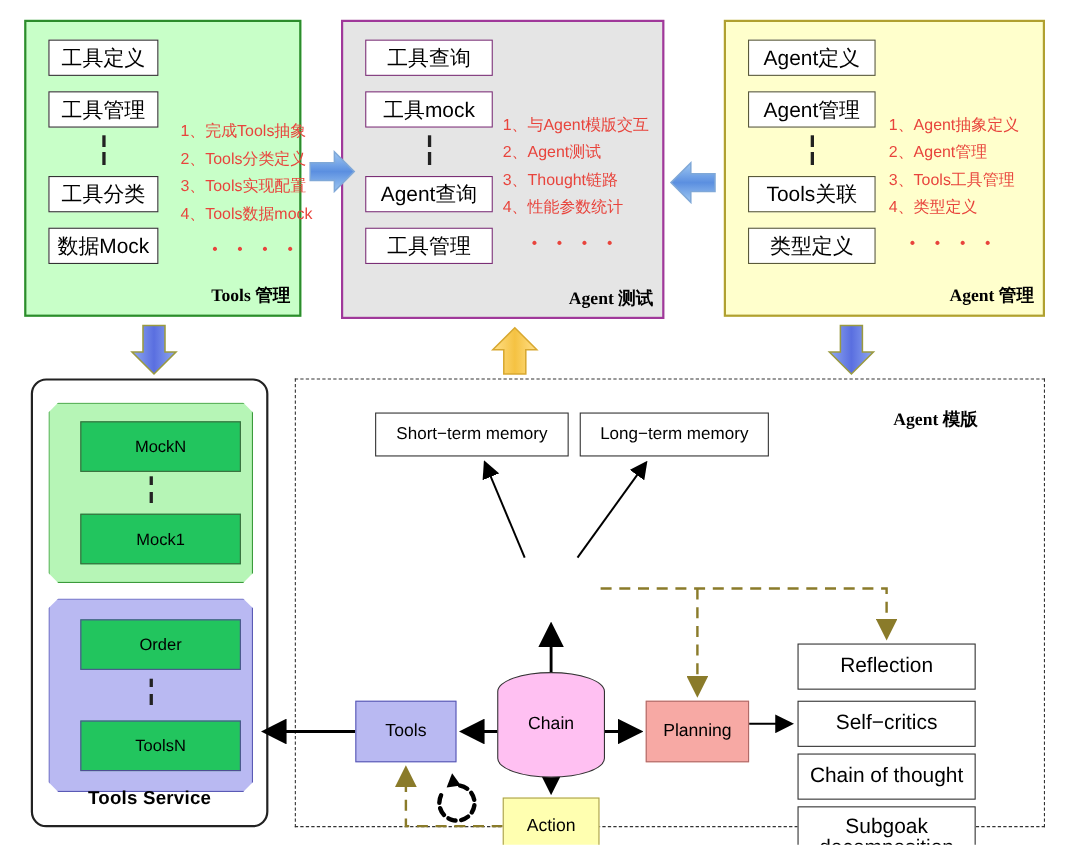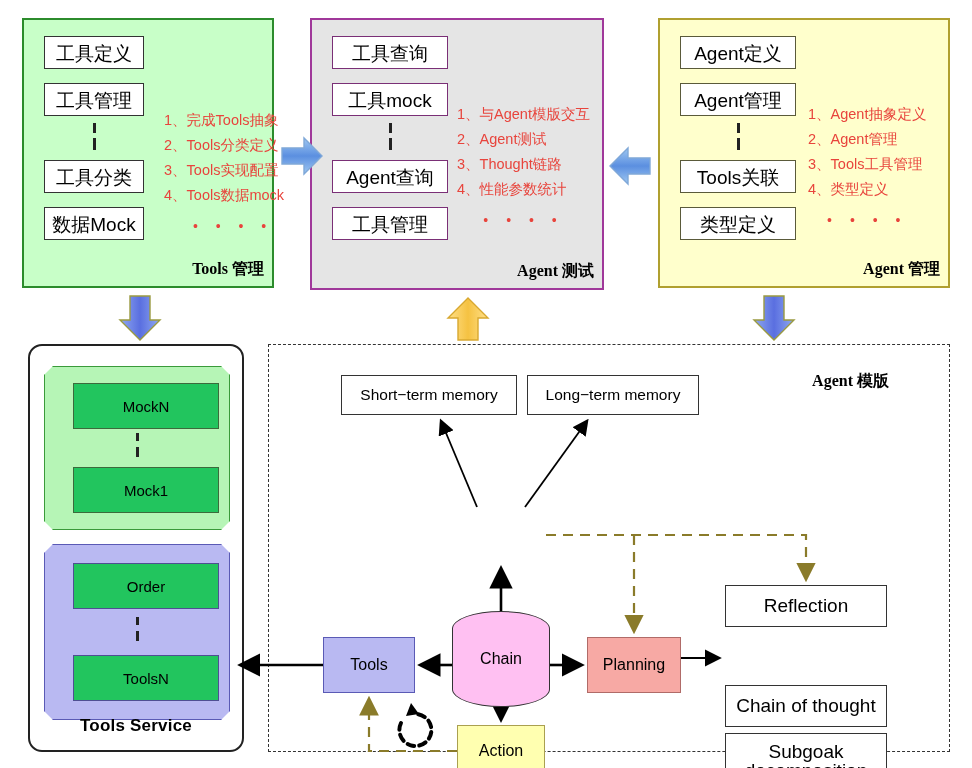--- a/index.html
+++ b/index.html
@@ -263,17 +263,18 @@
       </g>
     </svg>
 
     <div class="node" id="n-short">Short−term memory</div>
     <div class="node" id="n-long">Long−term memory</div>
     <div class="node" id="n-agent">Chain</div>
     <div class="node" id="n-tools">Tools</div>
     <div class="node" id="n-plan">Planning</div>
     <div class="node" id="n-action">Action</div>
     <div class="node small" id="n-refl">Reflection</div>
+    <div class="node small" id="n-self">Self−critics</div>
     <div class="node small" id="n-cot">Chain of thought</div>
     <div class="node small" id="n-sub">Subgoak decomposition</div>
   </div>
 
 </div>
 
 </body></html>

